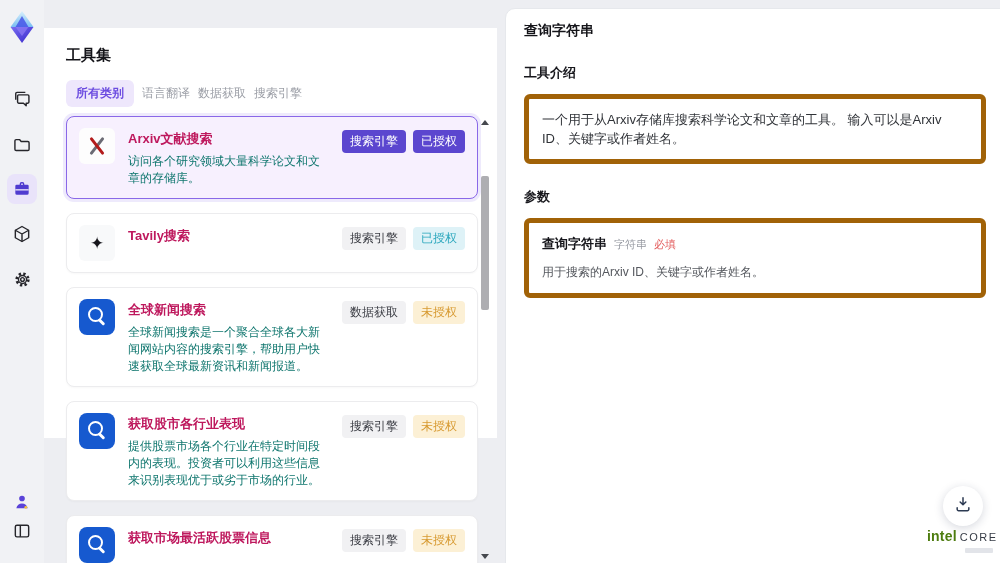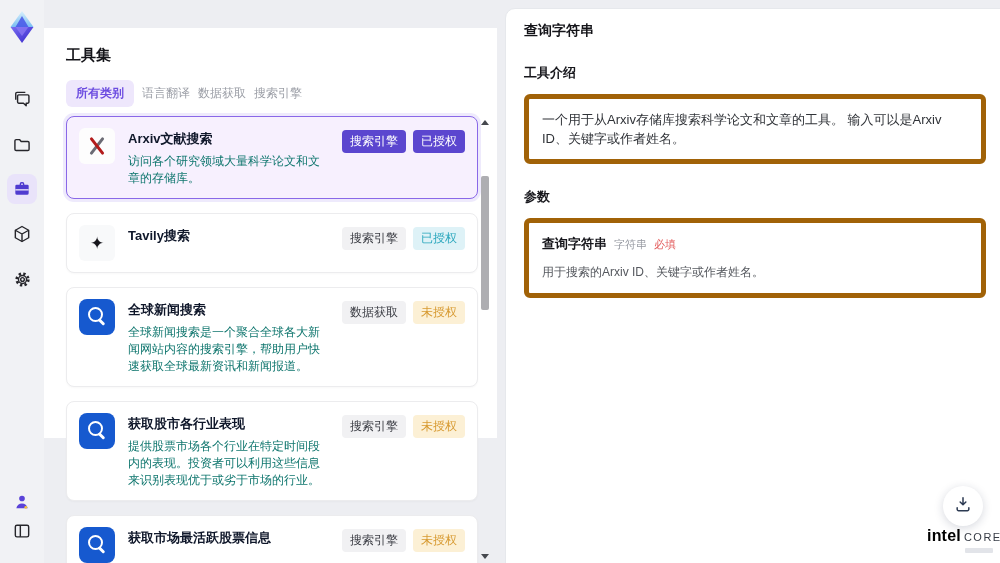--- a/index.html
+++ b/index.html
@@ -23,21 +23,21 @@
   .tabs { display:flex; gap:8px; align-items:center; margin:15px 0 0 22px; font-size:12px; color:#9b9ea6; }
   .tab { padding:5px 0; cursor:pointer; white-space:nowrap; }
   .tab.active { background:#eee7fc; color:#6c4ce0; padding:5px 10px; border-radius:6px; font-weight:bold; }
   .tool-list { position:absolute; left:22px; right:19px; top:88px; display:flex; flex-direction:column; gap:14px; }
   .tool-card { display:flex; background:#fff; border:1px solid #ececee; border-radius:8px;
                padding:11px 12px; gap:13px; box-shadow:0 1px 2px rgba(0,0,0,.03); cursor:pointer; }
   .tool-card.selected { border:1.5px solid #8a68e8; background:#f7f0fe; box-shadow:0 0 0 3px rgba(138,104,232,.14); }
   .tool-icon { width:36px; height:36px; border-radius:6px; flex:none; position:relative;
                display:flex; align-items:center; justify-content:center; background:#f6f7f8; }
   .tool-main { flex:1; min-width:0; }
-  .tool-name { font-size:13px; font-weight:bold; color:#0f172a; margin:2px 0 5px; }
+  .tool-name { font-size:13px; font-weight:bold; color:#be185d; margin:2px 0 5px; }
   .tool-desc { font-size:12px; color:#0f766e; line-height:17px; max-width:238px; }
   .tool-tags { display:flex; gap:7px; flex:none; align-items:flex-start; padding-top:2px; }
   .tag { font-size:12px; padding:3px 8px; border-radius:4px; white-space:nowrap; }
   .tag-cat { background:#f1f1f3; color:#3c3e45; }
   .st-auth { background:#def2f7; color:#2ba7bd; }
   .st-unauth { background:#fcf0d5; color:#d79a31; }
   .selected .tag-cat, .selected .tag-status { background:#5b46cf; color:#fff; }
   
   .icon-arxiv { background:#fdfdfd; }
   .icon-arxiv::before, .icon-arxiv::after { content:""; position:absolute; left:50%; top:50%;
@@ -69,21 +69,21 @@
   .param-line { display:flex; align-items:baseline; }
   .param-name { font-size:13px; font-weight:bold; color:#17171c; }
   .param-type { font-size:11px; color:#9598a0; margin-left:7px; }
   .param-req { font-size:11px; color:#e35d5d; margin-left:7px; }
   .param-desc { font-size:12px; color:#55585e; margin-top:9px; }
   
   .download-fab { position:absolute; left:943px; top:486px; width:40px; height:40px; border-radius:50%;
       background:#fff; box-shadow:0 2px 10px rgba(30,40,70,.18); display:flex; align-items:center;
       justify-content:center; cursor:pointer; }
   .intel-logo { position:absolute; left:927px; top:527px; width:66px; }
-  .intel-word { font-size:16px; font-weight:bold; color:#000000; letter-spacing:.2px; }
+  .intel-word { font-size:14px; font-weight:bold; color:#4d7c0f; letter-spacing:.2px; }
   .core-word { font-size:11px; color:#363b45; letter-spacing:1.5px; margin-left:3px;text-align:center; }
   .intel-sub { width:28px; height:5px; background:#e2e4e9; margin:3px 0 0 38px; border-radius:1px; }
 </style>
 </head>
 <body>
 
 <div class="rail">
   <div class="logo">
     <svg width="36" height="38" viewBox="0 0 36 38">
       <defs>

